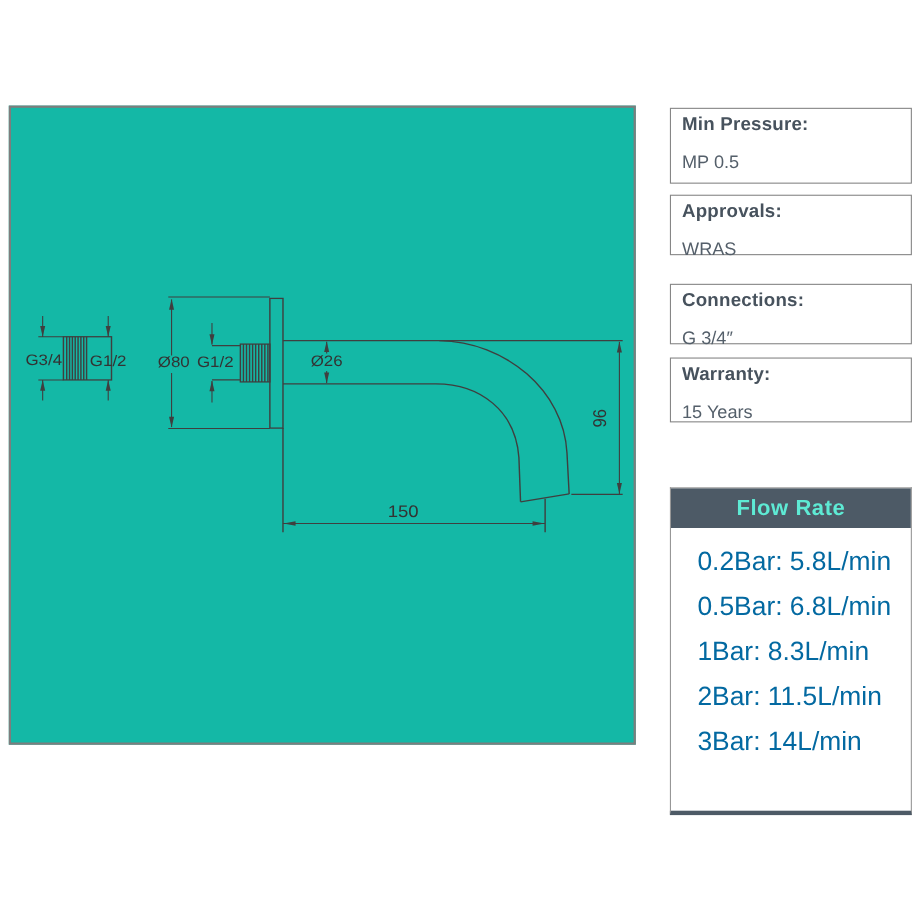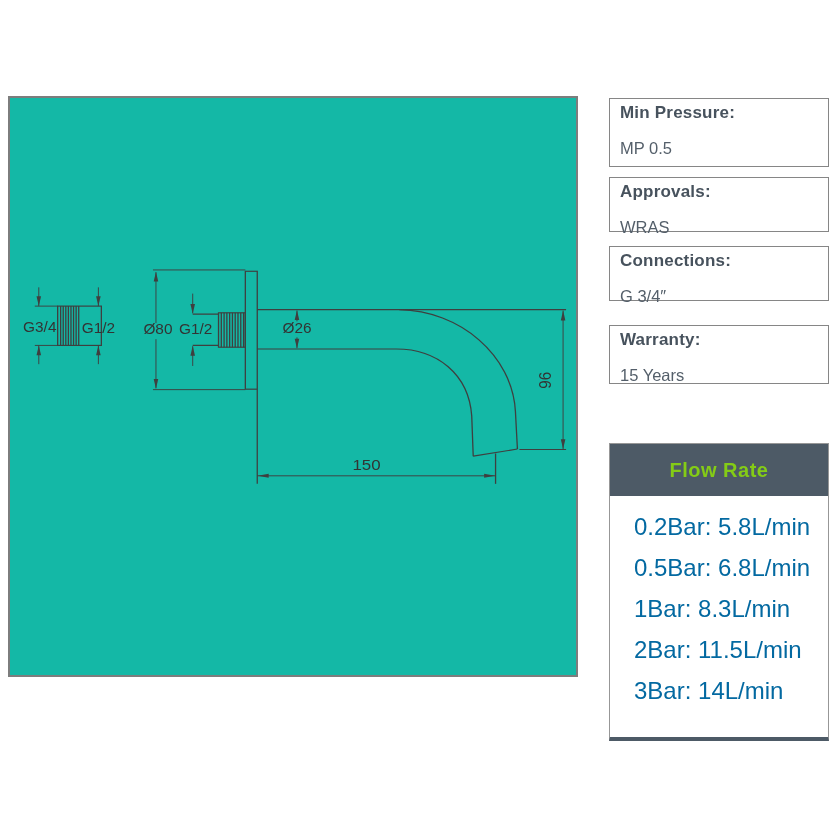--- a/index.html
+++ b/index.html
@@ -11,28 +11,28 @@
                border:2px solid #7d7d7d;box-sizing:border-box;background:#14b8a6;}
   .drawing-box svg{position:absolute;left:0;top:0;width:100%;height:100%;}
 
   
   .spec-box{position:absolute;left:609px;width:220px;border:1px solid #868686;
             box-sizing:border-box;padding:4px 10px;background:#fff;}
   .spec-label{font-size:17px;font-weight:bold;color:#47525d;letter-spacing:.2px;}
   .spec-value{font-size:16.5px;margin-top:16px;color:#545f6a;}
   #spec-0{top:98px;height:69px;}
   #spec-1{top:177px;height:55px;}
-  #spec-2{top:246px;height:55px;}
+  #spec-2{top:258px;height:55px;}
   #spec-3{top:325px;height:59px;}
 
   
   .flow-box{position:absolute;left:609px;top:443px;width:220px;height:298px;
             border:1px solid #979797;border-bottom:4px solid #4d5a66;
             box-sizing:border-box;background:#fff;}
-  .flow-header{height:52px;background:#4d5a66;color:#84cc16;font-size:20px;
+  .flow-header{height:36px;background:#4d5a66;color:#5eead4;font-size:20px;
                font-weight:bold;display:flex;align-items:center;justify-content:center;
                letter-spacing:.5px;}
   .flow-rows{padding:10px 0 0 24px;}
   .flow-row{font-size:24px;line-height:41px;color:#0369a1;white-space:nowrap;}
 </style>
 </head>
 <body>
 
 <div class="canvas">
 

